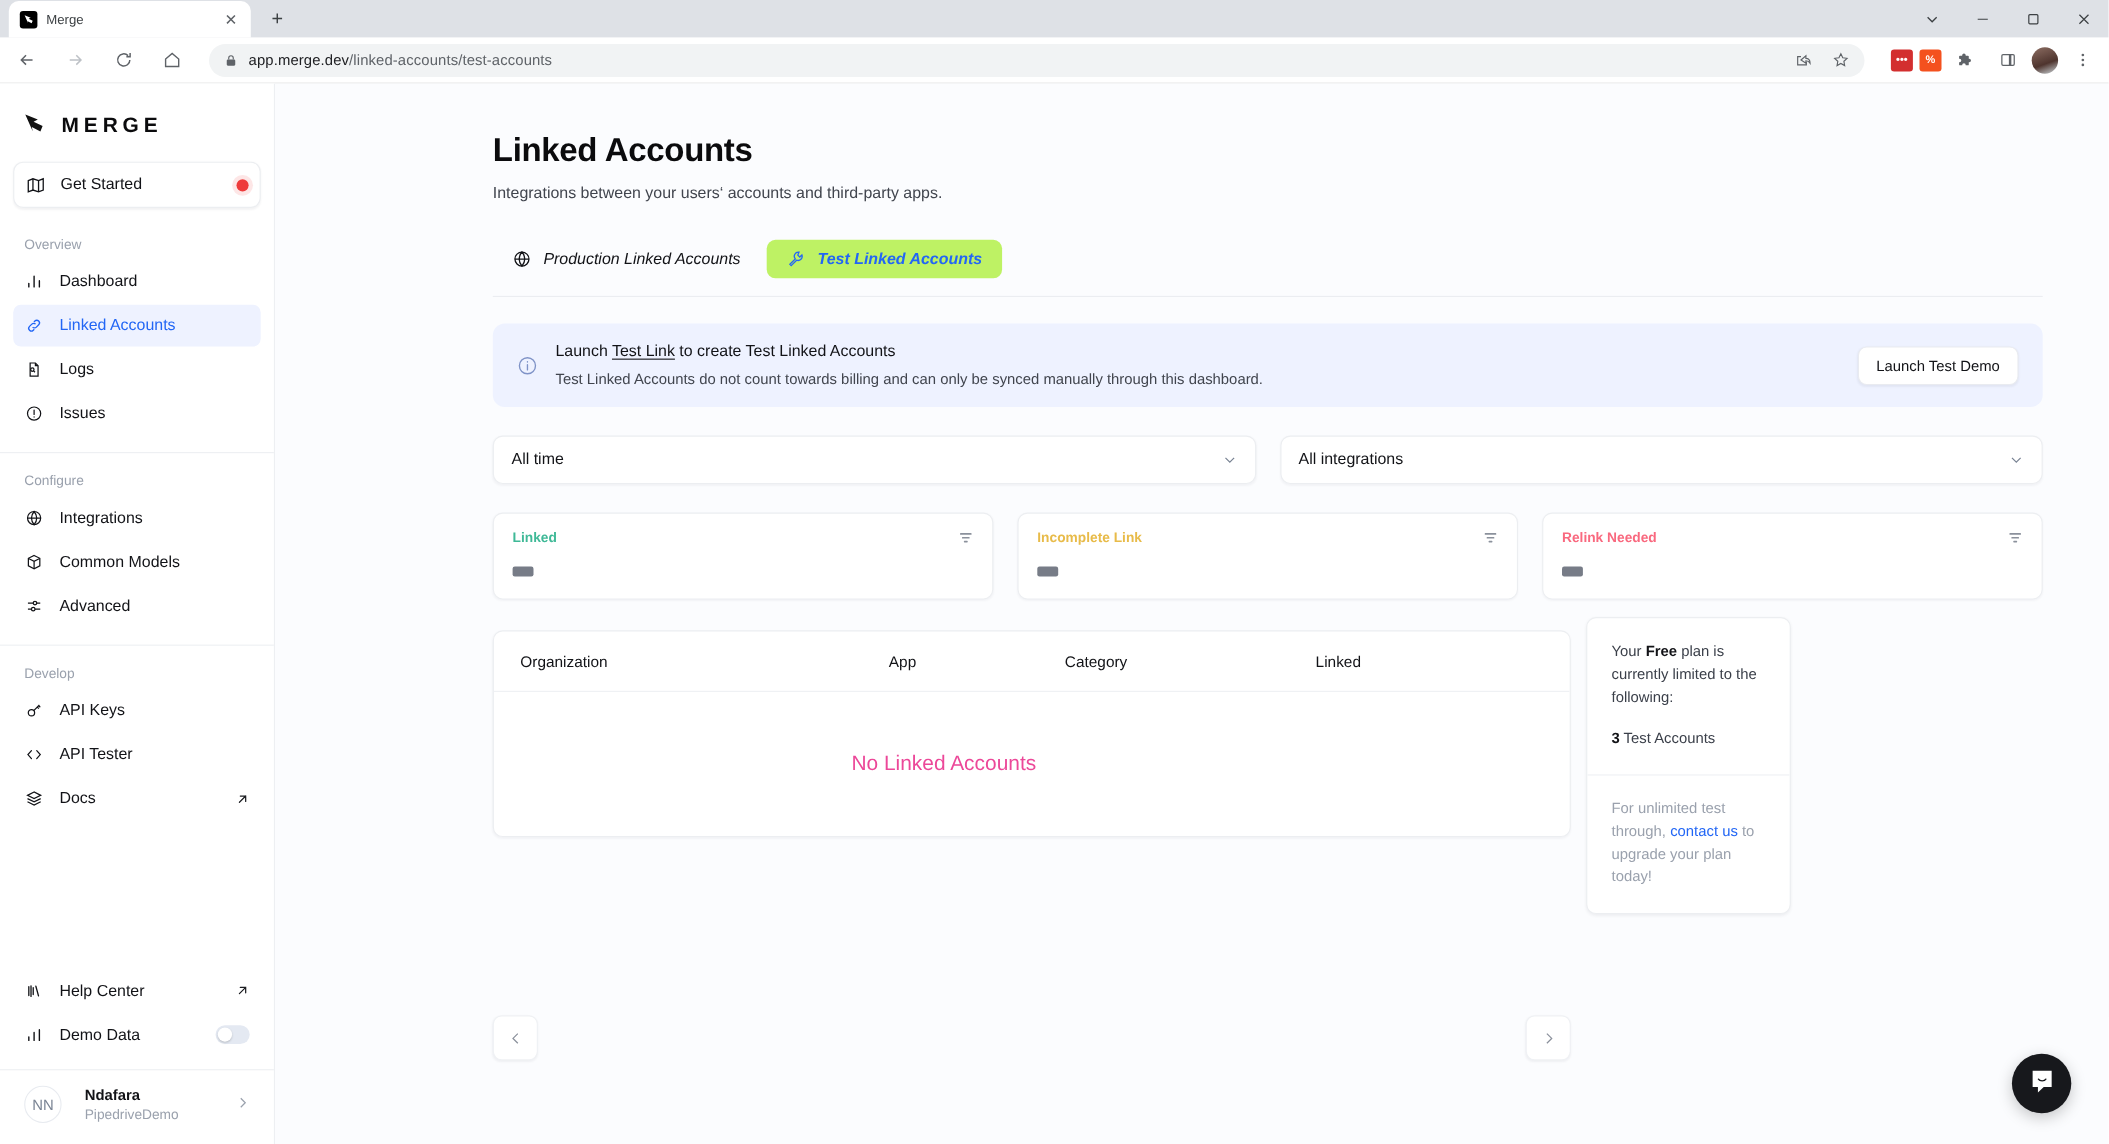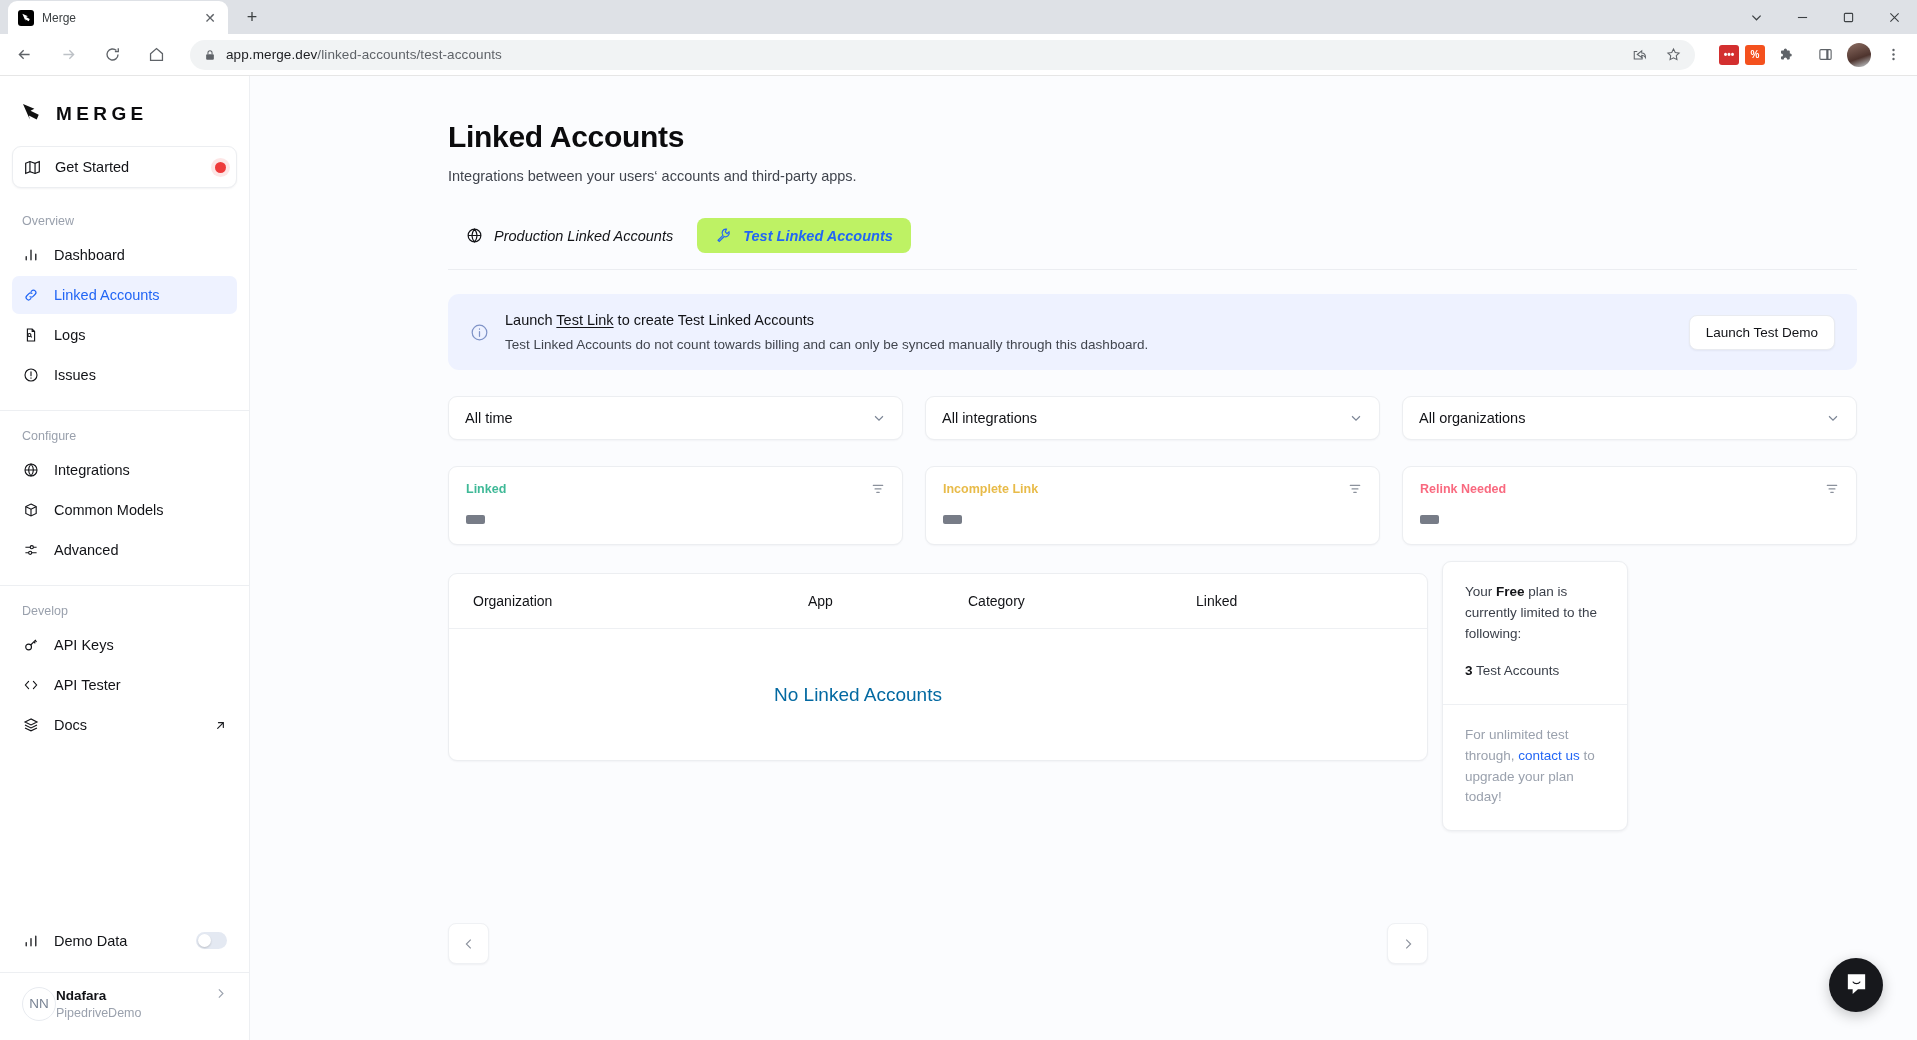--- a/index.html
+++ b/index.html
@@ -99,21 +99,21 @@
   .divider { height: 1px; background: #edeff2; margin: 14px -12px 0; }
   .spacer { flex: 1; }
   .toggle {
     width: 31px; height: 17px; background: #e4e9f2; border-radius: 9px;
     margin-left: auto; position: relative; flex: none;
   }
   .toggle::after { content:""; position: absolute; left: 2px; top: 2px;
     width: 13px; height: 13px; border-radius: 50%; background: #fff;
     box-shadow: 0 1px 2px rgba(0,0,0,.18); }
   .user-row {
-    display: flex; align-items: flex-start; gap: 0; padding: 14px 22px 18px;
+    display: flex; align-items: center; gap: 21px; padding: 14px 22px 18px;
     border-top: 1px solid #edeff2; margin: 10px -12px 0; padding-left: 22px; padding-right: 22px;
   }
   .user-avatar {
     width: 34px; height: 34px; border-radius: 50%; border: 1px solid #e8ebf0;
     display: flex; align-items: center; justify-content: center;
     font-size: 13.5px; color: #7a8494; flex: none; background: #fff;
   }
   .user-name { font-size: 13.5px; color: #121317; font-weight: 600; line-height: 1.3; }
   .user-org { font-size: 12.5px; color: #9aa1ad; line-height: 1.4; }
   .user-chev { margin-left: auto; color: #9aa1ad; font-size: 13px; }
@@ -173,21 +173,21 @@
     flex: 1; background: #fff; border: 1px solid #eceef1; border-radius: 9px;
     box-shadow: 0 1px 2px rgba(16,24,40,.04); overflow: hidden; max-width: 980px;
   }
   .thead { display: flex; padding: 19px 24px; font-size: 14px; color: #121317;
     border-bottom: 1px solid #eef0f3; }
   .th-org { width: 335px; }
   .th-app { width: 160px; }
   .th-cat { width: 228px; }
   .th-lnk { flex: 1; }
   .tempty { height: 131px; display: flex; align-items: center; justify-content: center;
-    font-size: 19px; color: #0369a1; font-weight: 500; padding-right: 160px; }
+    font-size: 19px; color: #ec4899; font-weight: 500; padding-right: 160px; }
 
   .plan {
     width: 186px; flex: none; background: #fff; border: 1px solid #eceef1;
     border-radius: 9px; margin-left: 14px; margin-top: -12px;
     box-shadow: 0 1px 3px rgba(16,24,40,.06); overflow: hidden;
   }
   .plan-a { padding: 20px 22px 22px; font-size: 13.5px; color: #3a3f49; line-height: 1.55; }
   .plan-a b { color: #121317; }
   .plan-count { margin-top: 16px; }
   .plan-b { padding: 20px 22px 22px; font-size: 13.5px; color: #9aa1ad;
@@ -438,20 +438,33 @@
         <span>Docs</span>
         <span class="ext-arrow">
           <svg width="13" height="13" viewBox="0 0 16 16" fill="none" stroke="currentColor" stroke-width="1.4" stroke-linecap="round">
               <path d="M4.5 11.5L11.5 4.5M5.5 4.5h6v6"></path>
             </svg>
         </span>
       </div>
 
       <div class="spacer"></div>
 
+      <div class="nav-item">
+        <span class="ico">
+          <svg width="16" height="16" viewBox="0 0 20 20" fill="none" stroke="currentColor" stroke-width="1.5" stroke-linecap="round">
+              <path d="M4 5v10M6.5 4v12M9 6v8M12 4.5l3 11"></path>
+            </svg>
+        </span>
+        <span>Help Center</span>
+        <span class="ext-arrow">
+          <svg width="13" height="13" viewBox="0 0 16 16" fill="none" stroke="currentColor" stroke-width="1.4" stroke-linecap="round">
+              <path d="M4.5 11.5L11.5 4.5M5.5 4.5h6v6"></path>
+            </svg>
+        </span>
+      </div>
       <div class="nav-item">
         <span class="ico">
           <svg width="16" height="16" viewBox="0 0 20 20" fill="none" stroke="currentColor" stroke-width="1.6" stroke-linecap="round">
               <path d="M4 12v4M10 7v9M16 4v12"></path>
             </svg>
         </span>
         <span>Demo Data</span>
         <span class="toggle"></span>
       </div>
 
@@ -512,28 +525,20 @@
         <div class="select">
           <span>All time</span>
           <span class="chev">
             <svg width="14" height="14" viewBox="0 0 16 16" fill="none" stroke="currentColor" stroke-width="1.3">
                 <path d="M3.5 6L8 10.5 12.5 6"></path>
               </svg>
           </span>
         </div>
         <div class="select">
           <span>All integrations</span>
-          <span class="chev">
-            <svg width="14" height="14" viewBox="0 0 16 16" fill="none" stroke="currentColor" stroke-width="1.3">
-                <path d="M3.5 6L8 10.5 12.5 6"></path>
-              </svg>
-          </span>
-        </div>
-        <div class="select">
-          <span>All organizations</span>
           <span class="chev">
             <svg width="14" height="14" viewBox="0 0 16 16" fill="none" stroke="currentColor" stroke-width="1.3">
                 <path d="M3.5 6L8 10.5 12.5 6"></path>
               </svg>
           </span>
         </div>
       </div>
 
       <div class="stats">
         <div class="stat">

